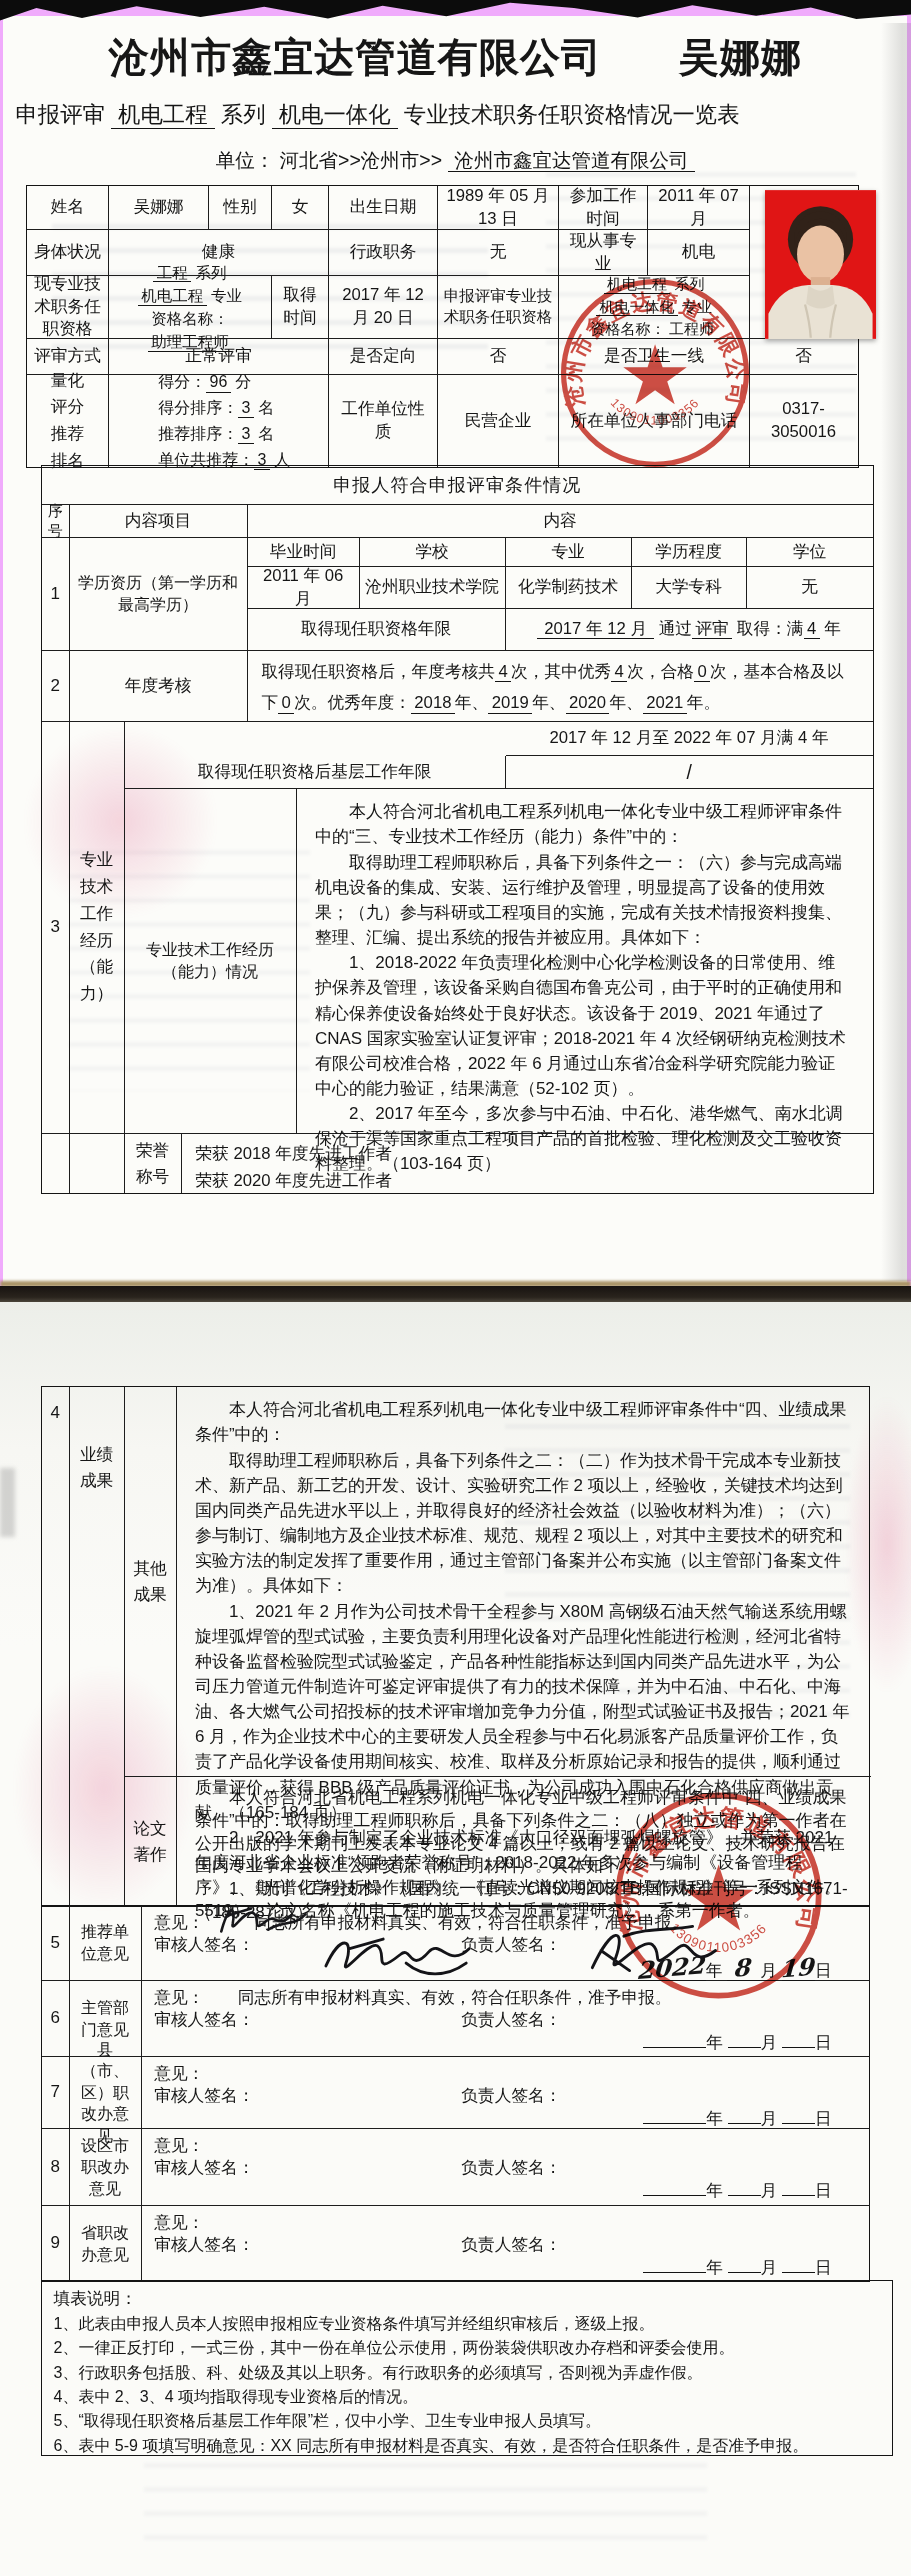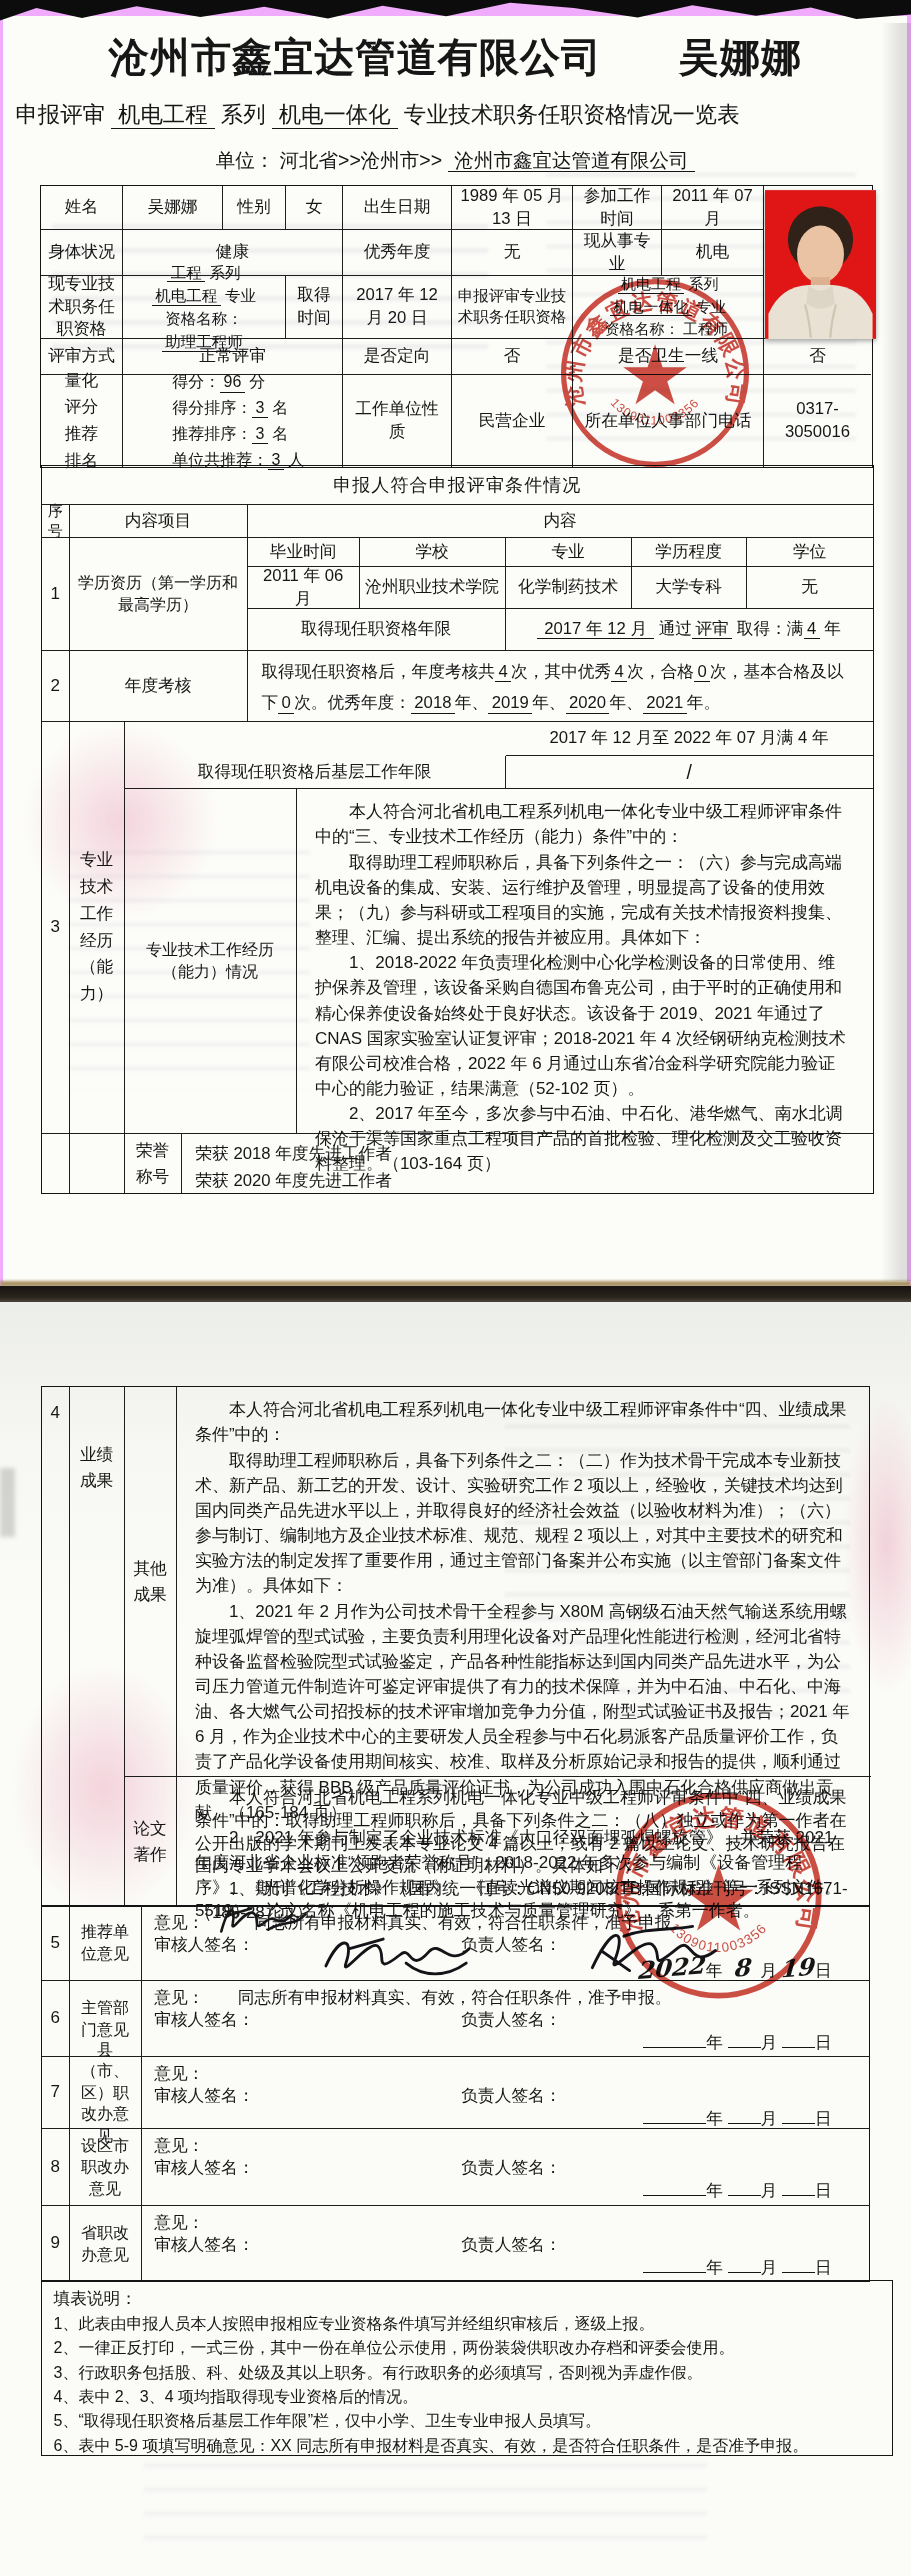--- a/index.html
+++ b/index.html
@@ -98,35 +98,35 @@
     <span>系列</span>
     <span class="u">机电一体化</span>
     <span>专业技术职务任职资格情况一览表</span>
   </div>
   <div class="unitline">
     <span>单位：</span>
     <span>河北省&gt;&gt;沧州市&gt;&gt;</span>
     <span class="u">沧州市鑫宜达管道有限公司</span>
   </div>
 
-  <div class="grid" style="left:40px;top:185px;width:831px;grid-template-columns:82px 100px 63px 57px 109px 121px 89px 102px 107px;grid-template-rows:44px 46px 63px 36px 92px;">
+  <div class="grid" style="left:26px;top:185px;width:831px;grid-template-columns:82px 100px 63px 57px 109px 121px 89px 102px 107px;grid-template-rows:44px 46px 63px 36px 92px;">
 
     <div class="c" style="grid-area:1/1/2/2;">姓名</div>
     <div class="c" style="grid-area:1/2/2/3;">吴娜娜</div>
     <div class="c" style="grid-area:1/3/2/4;">性别</div>
     <div class="c" style="grid-area:1/4/2/5;">女</div>
     <div class="c" style="grid-area:1/5/2/6;">出生日期</div>
     <div class="c" style="grid-area:1/6/2/7;">1989 年 05 月 13 日</div>
     <div class="c" style="grid-area:1/7/2/8;">参加工作时间</div>
     <div class="c" style="grid-area:1/8/2/9;">2011 年 07 月</div>
     <div class="c nr" style="grid-area:1/9/4/10;"></div>
 
     <div class="c" style="grid-area:2/1/3/2;">身体状况</div>
     <div class="c" style="grid-area:2/2/3/5;">健康</div>
-    <div class="c" style="grid-area:2/5/3/6;">优秀年度</div>
+    <div class="c" style="grid-area:2/5/3/6;">行政职务</div>
     <div class="c" style="grid-area:2/6/3/7;">无</div>
     <div class="c" style="grid-area:2/7/3/8;">现从事专业</div>
     <div class="c" style="grid-area:2/8/3/9;">机电</div>
 
     <div class="c" style="grid-area:3/1/4/2;">现专业技术职务任职资格</div>
     <div class="c" style="grid-area:3/2/4/4;flex-direction:column;font-size:15.5px;line-height:1.5;">
       <div><span class="u2">工程</span> <span>系列</span></div>
       <div><span class="u2">机电工程</span> <span>专业</span></div>
       <div><span>资格名称：</span><span class="u2">助理工程师</span></div>
     </div>

